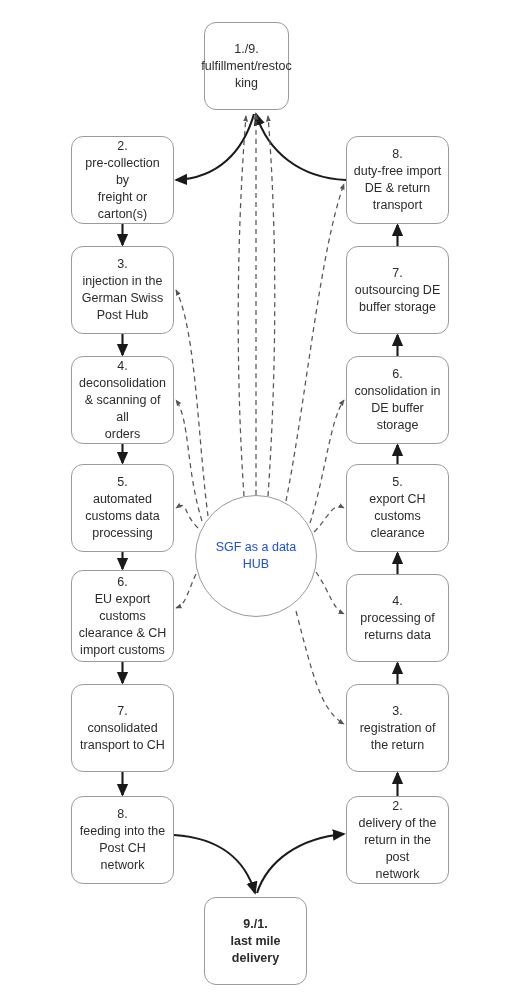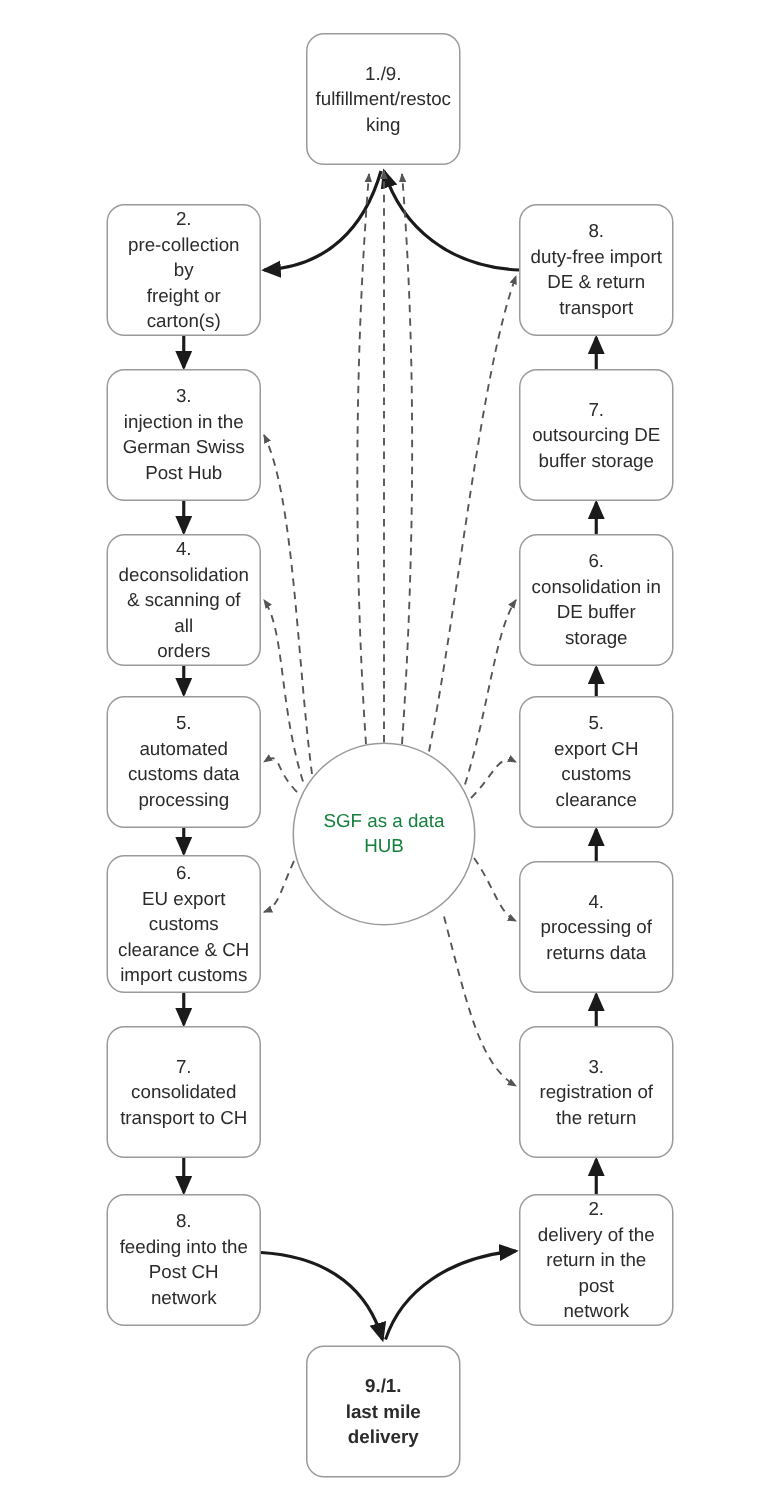--- a/index.html
+++ b/index.html
@@ -46,21 +46,21 @@
   .hub {
     position: absolute;
     box-sizing: border-box;
     border: 1px solid #9a9a9a;
     border-radius: 50%;
     background: #ffffff;
     display: flex;
     align-items: center;
     justify-content: center;
     text-align: center;
-    color: #15803d;
+    color: #1d4ed8;
     font-size: 12.5px;
     line-height: 17px;
   }
   .hub .label {
     white-space: pre-line;
   }
 </style>
 </head>
 <body>
 
@@ -111,21 +111,21 @@
       <path d="M 316 572 C 330 592 332 608 344 614"></path>
       <path d="M 296 611 C 312 672 320 710 344 724"></path>
 
       <path d="M 286 501 C 306 400 320 250 344 184"></path>
       <path d="M 268 496 C 276 380 278 240 268 116"></path>
       <path d="M 256 495 C 256 380 256 240 256 114"></path>
       <path d="M 244 496 C 236 380 236 240 246 116"></path>
     </g>
   </svg>
 
-  <div class="node" style="left:204px;top:22px;width:103px;height:88px;">
+  <div class="node" style="left:204px;top:22px;width:85px;height:88px;">
     <span class="label">1./9.
 fulfillment/restoc
 king</span>
   </div>
 
   <div class="node" style="left:71px;top:136px;width:103px;height:88px;">
     <span class="label">2.
 pre-collection by
 freight or
 carton(s)</span>

